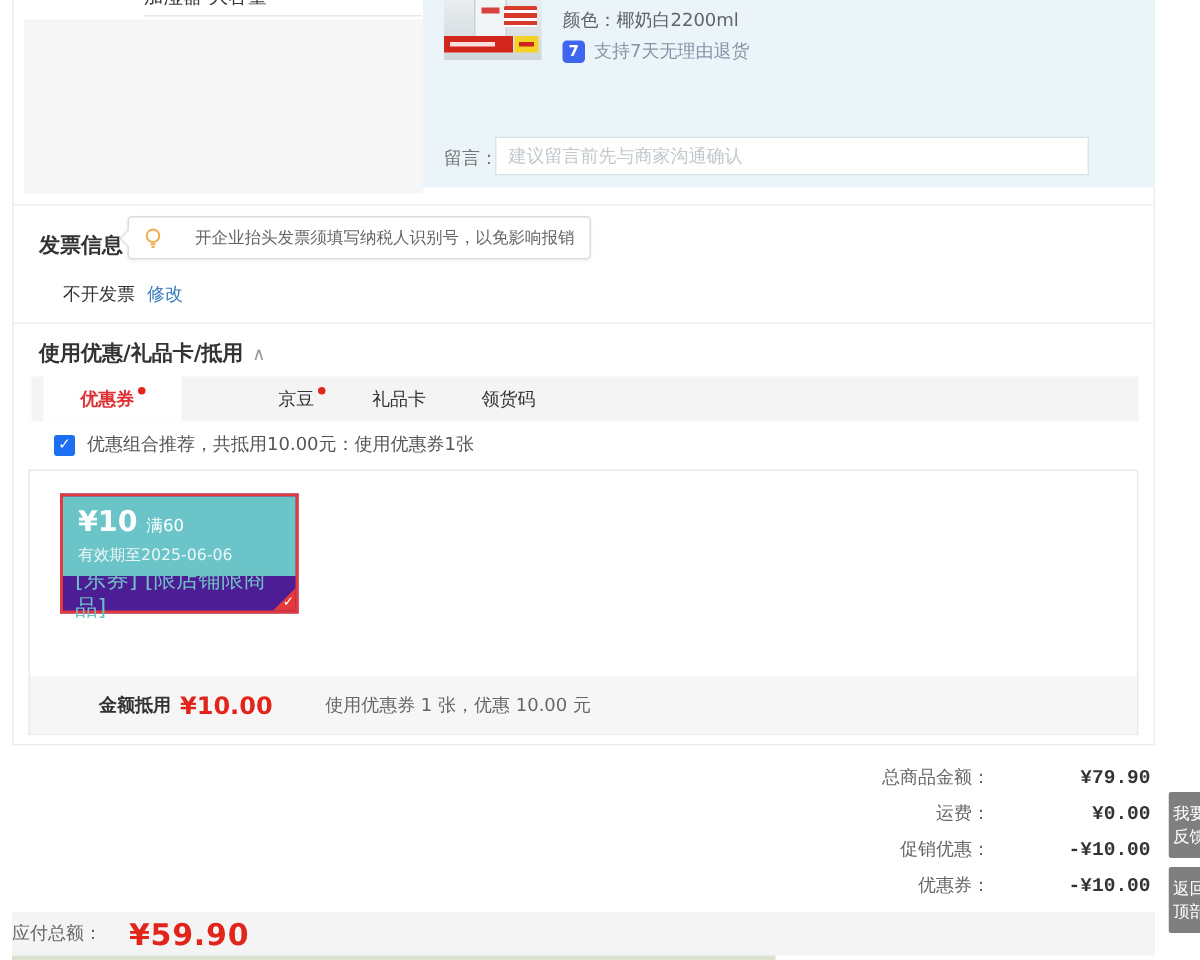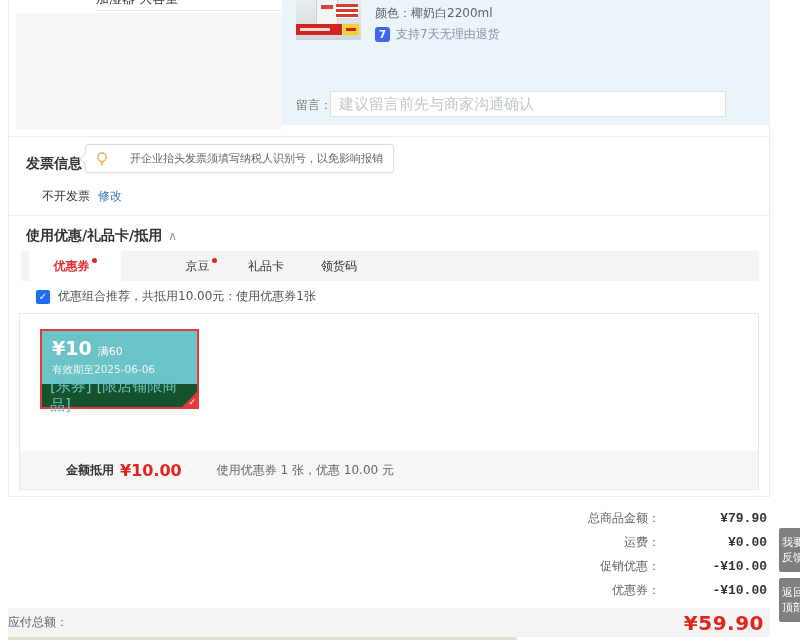--- a/index.html
+++ b/index.html
@@ -27,21 +27,21 @@
   .thumb .bottle i { position:absolute; left:4px; top:10px; width:12px; height:4px; background:#d94040; }
 
   .color-label { position:absolute; left:93px; top:5px; color:#5f6569; }
   .return-row { position:absolute; left:93px; top:26px; display:flex; align-items:center; gap:6px; }
   .ico-7day { width:15px; height:15px; background:#3f66ee; border-radius:3px; color:#fff; font-size:10px; font-weight:bold;
               display:flex; align-items:center; justify-content:center; }
   .return-row .txt { color:#8a93a5; }
 
   .msg-label { position:absolute; left:14px; top:97px; color:#777; }
   .msg-input { position:absolute; left:48px; top:91px; width:396px; height:26px; border:1px solid #d9e4ea; background:#fff;
-               font-size:15px; padding:0 8px; color:#333; outline:none; font-family:inherit; }
+               font-size:12px; padding:0 8px; color:#333; outline:none; font-family:inherit; }
   .msg-input::placeholder { color:#c2c8cc; }
 
   .hr { position:absolute; left:0; width:100%; height:1px; background:#eee; }
 
   
   .sec-title { position:absolute; font-size:14px; font-weight:bold; color:#333; }
   .tooltip { position:absolute; left:76px; top:144px; height:29px; background:#fff; border:1px solid #ddd; border-radius:3px;
              box-shadow:0 1px 3px rgba(0,0,0,.06); display:flex; align-items:center; padding:0 10px; gap:22px;
              font-size:11px; color:#666; white-space:nowrap; }
   .tooltip .arrow { position:absolute; left:-5px; top:10px; width:8px; height:8px; background:#fff;
@@ -54,21 +54,21 @@
   .tabbar { position:absolute; left:12px; top:251px; width:738px; height:30px; background:#f4f4f4; }
   .tab { position:absolute; top:0; height:30px; display:flex; align-items:center; justify-content:center; cursor:pointer; color:#333; }
   .tab.active { background:#fff; color:#df3033; font-weight:bold; }
   .dot { width:5px; height:5px; border-radius:50%; background:#e1251b; align-self:flex-start; margin:7px 0 0 2px; }
 
   .combo-row { position:absolute; left:27px; top:288px; display:flex; align-items:center; gap:8px; color:#555; }
   .chk { width:14px; height:14px; background:#1d6ff2; border-radius:2px; color:#fff; font-size:10px;
          display:flex; align-items:center; justify-content:center; cursor:pointer; }
 
   .coupon-box { position:absolute; left:10px; top:313px; width:740px; height:177px; border:1px solid #e9e9e9; background:#fff; }
-  .coupon-card { position:absolute; left:20px; top:15px; width:159px; height:80px; border:2px solid #e4393c; background:#14532d; cursor:pointer; }
+  .coupon-card { position:absolute; left:20px; top:15px; width:159px; height:80px; border:2px solid #e4393c; background:#4c1d95; cursor:pointer; }
   .coupon-top { height:53px; background:#6ac4c8; padding:6px 10px 0; color:#fff; }
   .coupon-top .amt { font-size:19px; font-weight:bold; }
   .coupon-top .cond { font-size:11px; margin-left:6px; }
   .coupon-top .valid { font-size:10.5px; color:rgba(255,255,255,.85); margin-top:4px; }
   .coupon-bottom { height:23px; display:flex; align-items:center; padding:0 8px; color:#6fbfc4; font-size:15px; }
   .corner { position:absolute; right:0; bottom:0; width:0; height:0; border-bottom:15px solid #e4393c; border-left:15px solid transparent; }
   .corner-check { position:absolute; right:1px; bottom:0; color:#fff; font-size:9px; }
 
   .deduct-row { position:absolute; left:0; bottom:0; width:100%; height:38px; background:#f6f6f6;
                 display:flex; align-items:center; padding-left:46px; color:#666; }
@@ -76,21 +76,21 @@
   .deduct-row .amt { color:#e1251b; font-weight:bold; font-size:16px; margin:0 0 0 6px; }
   .deduct-row .det { margin-left:35px; }
 
   
   .summary { position:absolute; right:33px; top:506px;font-family:Liberation Mono, monospace; }
   .srow { display:flex; justify-content:flex-end; align-items:center; height:24px; }
   .srow .sl { color:#666; text-align:right; }
   .srow .sv { width:107px; text-align:right; color:#333; font-weight:bold; font-size:13px; }
 
   .paybar { position:absolute; left:8px; top:608px; width:762px; height:29px; background:#f4f4f4;
-            display:flex; align-items:center; justify-content:space-between; padding-right:6px; }
+            display:flex; align-items:center; justify-content:flex-start; padding-right:6px; }
   .paybar .pl { color:#666; }
   .paybar .pv { color:#e1251b; font-weight:bold; font-size:20px; margin-left:18px; letter-spacing:0.5px; }
   .green-sliver { position:absolute; left:8px; top:637px; width:509px; height:3px; background:#dbe2d0; }
 
   
   .sidebtn { position:absolute; left:779px; width:21px; height:44px; overflow:hidden; cursor:pointer; }
   .sidebtn .inner { width:26px; height:44px; background:#7f7f7f; border-radius:2px; color:#fff; font-size:11px;
                     line-height:15px; padding:7px 1px 0 3px; }
   .bulb-svg { flex:0 0 auto; }
 </style>

